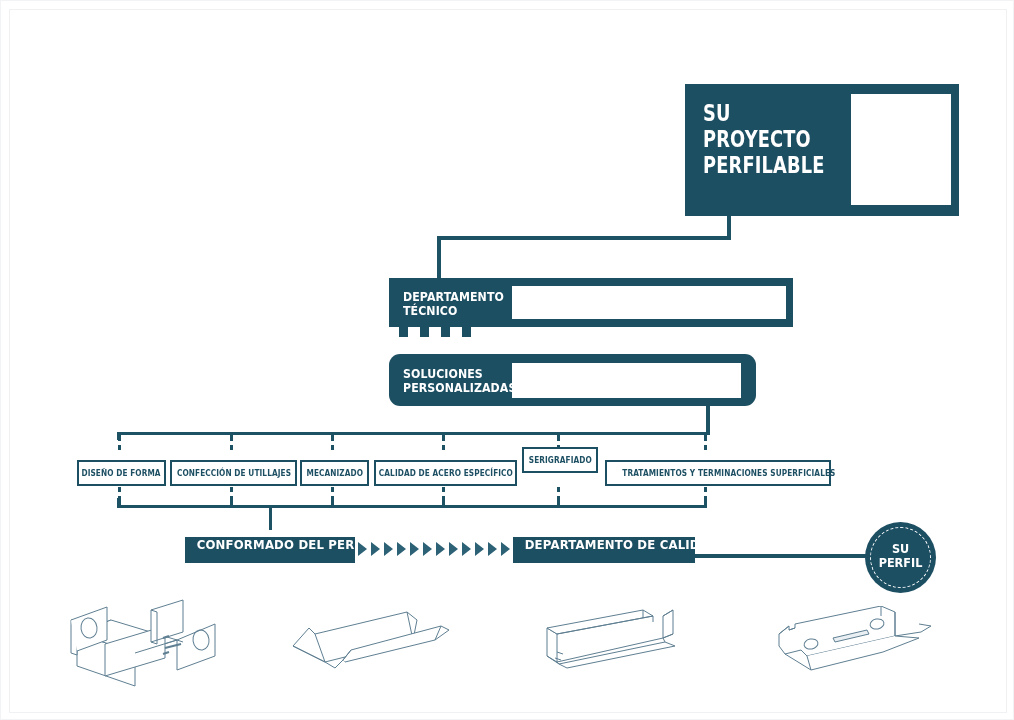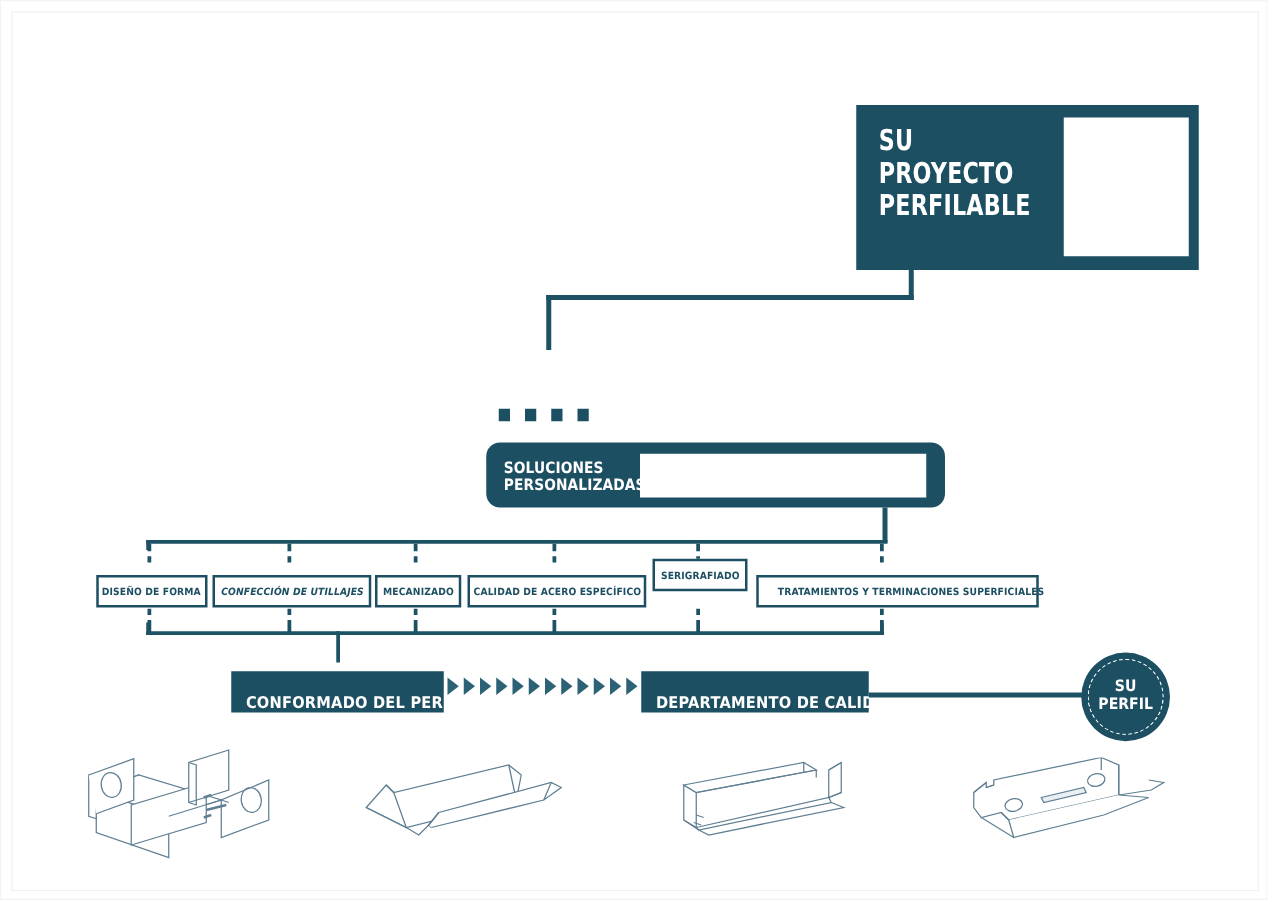--- a/index.html
+++ b/index.html
@@ -76,22 +76,22 @@
   }
   .smallbox span{
     color:#1d4f63;
     font-family:"DejaVu Sans",sans-serif;
     font-weight:bold;font-size:8px;letter-spacing:0.1px;
     white-space:nowrap;
     transform:scaleX(0.92);
   }
 
   
-  .procbox{position:absolute;background:#1d4f63;height:33px;
-    display:flex;align-items:flex-end;}
+  .procbox{position:absolute;background:#1d4f63;height:26px;
+    display:flex;align-items:flex-start;}
   .procbox span{
     color:#ffffff;font-family:"DejaVu Sans",sans-serif;
     font-weight:bold;font-size:13px;letter-spacing:0.2px;
     white-space:nowrap;padding-left:13px;
     transform:scaleX(0.9);transform-origin:left center;
   }
   #arrows{position:absolute;left:357px;top:541px;
     display:flex;gap:4px;align-items:center;}
   .arrow{
     width:0;height:0;
@@ -135,20 +135,25 @@
     <div id="hero-title">SU
 PROYECTO
 PERFILABLE</div>
     <div id="hero-panel"></div>
   </div>
 
   <div class="conn abs" style="left:726px;top:215px;width:4px;height:24px;"></div>
   <div class="conn abs" style="left:436px;top:235px;width:294px;height:4px;"></div>
   <div class="conn abs" style="left:436px;top:235px;width:4px;height:44px;"></div>
 
+  <div class="bigbox" id="dept">
+    <div class="bigbox-label" id="dept-label">DEPARTAMENTO
+TÉCNICO</div>
+    <div class="bigbox-panel" id="dept-panel"></div>
+  </div>
 
   <div class="tooth" style="left:398px;"></div>
   <div class="tooth" style="left:419px;"></div>
   <div class="tooth" style="left:440px;"></div>
   <div class="tooth" style="left:461px;"></div>
 
   <div class="bigbox" id="sol">
     <div class="bigbox-label" id="sol-label">SOLUCIONES
 PERSONALIZADAS</div>
     <div class="bigbox-panel" id="sol-panel"></div>
@@ -171,21 +176,21 @@
       <div class="conn abs" style="left: 555.5px; top: 434px; width: 3px; height: 6px;"></div>
       <div class="conn abs" style="left: 555.5px; top: 444px; width: 3px; height: 5px;"></div>
       <div class="conn abs" style="left: 702.5px; top: 434px; width: 3px; height: 6px;"></div>
       <div class="conn abs" style="left: 702.5px; top: 444px; width: 3px; height: 5px;"></div>
     </div>
 
   <div id="services-row">
       <div class="smallbox" style="left: 76px; top: 459px; width: 85px;">
         <span>DISEÑO DE FORMA</span>
       </div>
-      <div class="smallbox" style="left: 169px; top: 459px; width: 123px; font-style: italic;">
+      <div class="smallbox" style="left: 169px; top: 459px; width: 123px;">
         <span>CONFECCIÓN DE UTILLAJES</span>
       </div>
       <div class="smallbox" style="left: 299px; top: 459px; width: 65px;">
         <span>MECANIZADO</span>
       </div>
       <div class="smallbox" style="left: 373px; top: 459px; width: 139px;">
         <span>CALIDAD DE ACERO ESPECÍFICO</span>
       </div>
       <div class="smallbox" style="left: 521px; top: 446px; width: 72px;">
         <span>SERIGRAFIADO</span>

